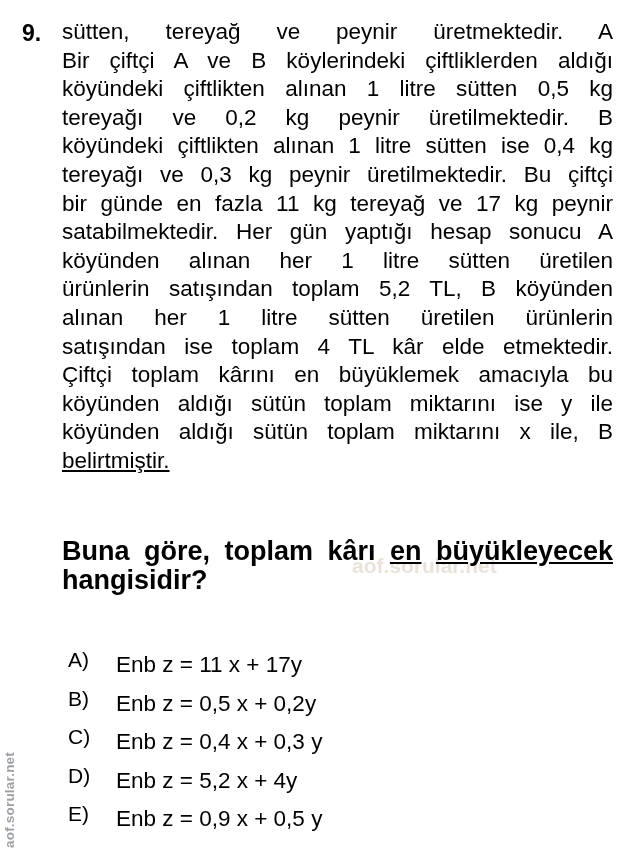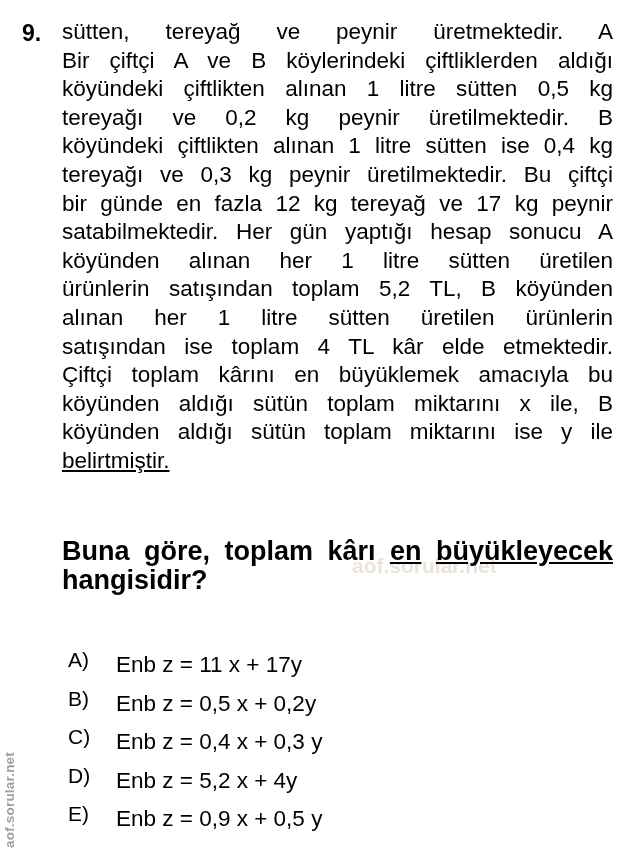--- a/index.html
+++ b/index.html
@@ -113,29 +113,29 @@
 
 <div class="qnum">9.</div>
 
 <div class="stem">
   <span class="line">sütten, tereyağ ve peynir üretmektedir. A</span>
   <span class="line">Bir çiftçi A ve B köylerindeki çiftliklerden aldığı</span>
   <span class="line">köyündeki çiftlikten alınan 1 litre sütten 0,5 kg</span>
   <span class="line">tereyağı ve 0,2 kg peynir üretilmektedir. B</span>
   <span class="line">köyündeki çiftlikten alınan 1 litre sütten ise 0,4 kg</span>
   <span class="line">tereyağı ve 0,3 kg peynir üretilmektedir. Bu çiftçi</span>
-  <span class="line">bir günde en fazla 12 kg tereyağ ve 17 kg peynir</span>
+  <span class="line">bir günde en fazla 11 kg tereyağ ve 17 kg peynir</span>
   <span class="line">satabilmektedir. Her gün yaptığı hesap sonucu A</span>
   <span class="line">köyünden alınan her 1 litre sütten üretilen</span>
   <span class="line">ürünlerin satışından toplam 5,2 TL, B köyünden</span>
   <span class="line">alınan her 1 litre sütten üretilen ürünlerin</span>
   <span class="line">satışından ise toplam  4 TL kâr elde etmektedir.</span>
   <span class="line">Çiftçi toplam kârını en büyüklemek amacıyla bu</span>
+  <span class="line">köyünden aldığı sütün toplam miktarını ise y ile</span>
   <span class="line">köyünden aldığı sütün toplam miktarını x ile, B</span>
-  <span class="line">köyünden aldığı sütün toplam miktarını ise y ile</span>
   <span class="line last">belirtmiştir.</span>
 </div>
 
 <div class="wm-center">aof.sorular.net</div>
 
 <div class="question">
   <span class="line"><span>Buna göre, toplam kârı </span><span class="u">en</span><span> </span><span class="u">büyükleyecek</span></span>
   <span class="line last">hangisidir?</span>
 </div>
 

